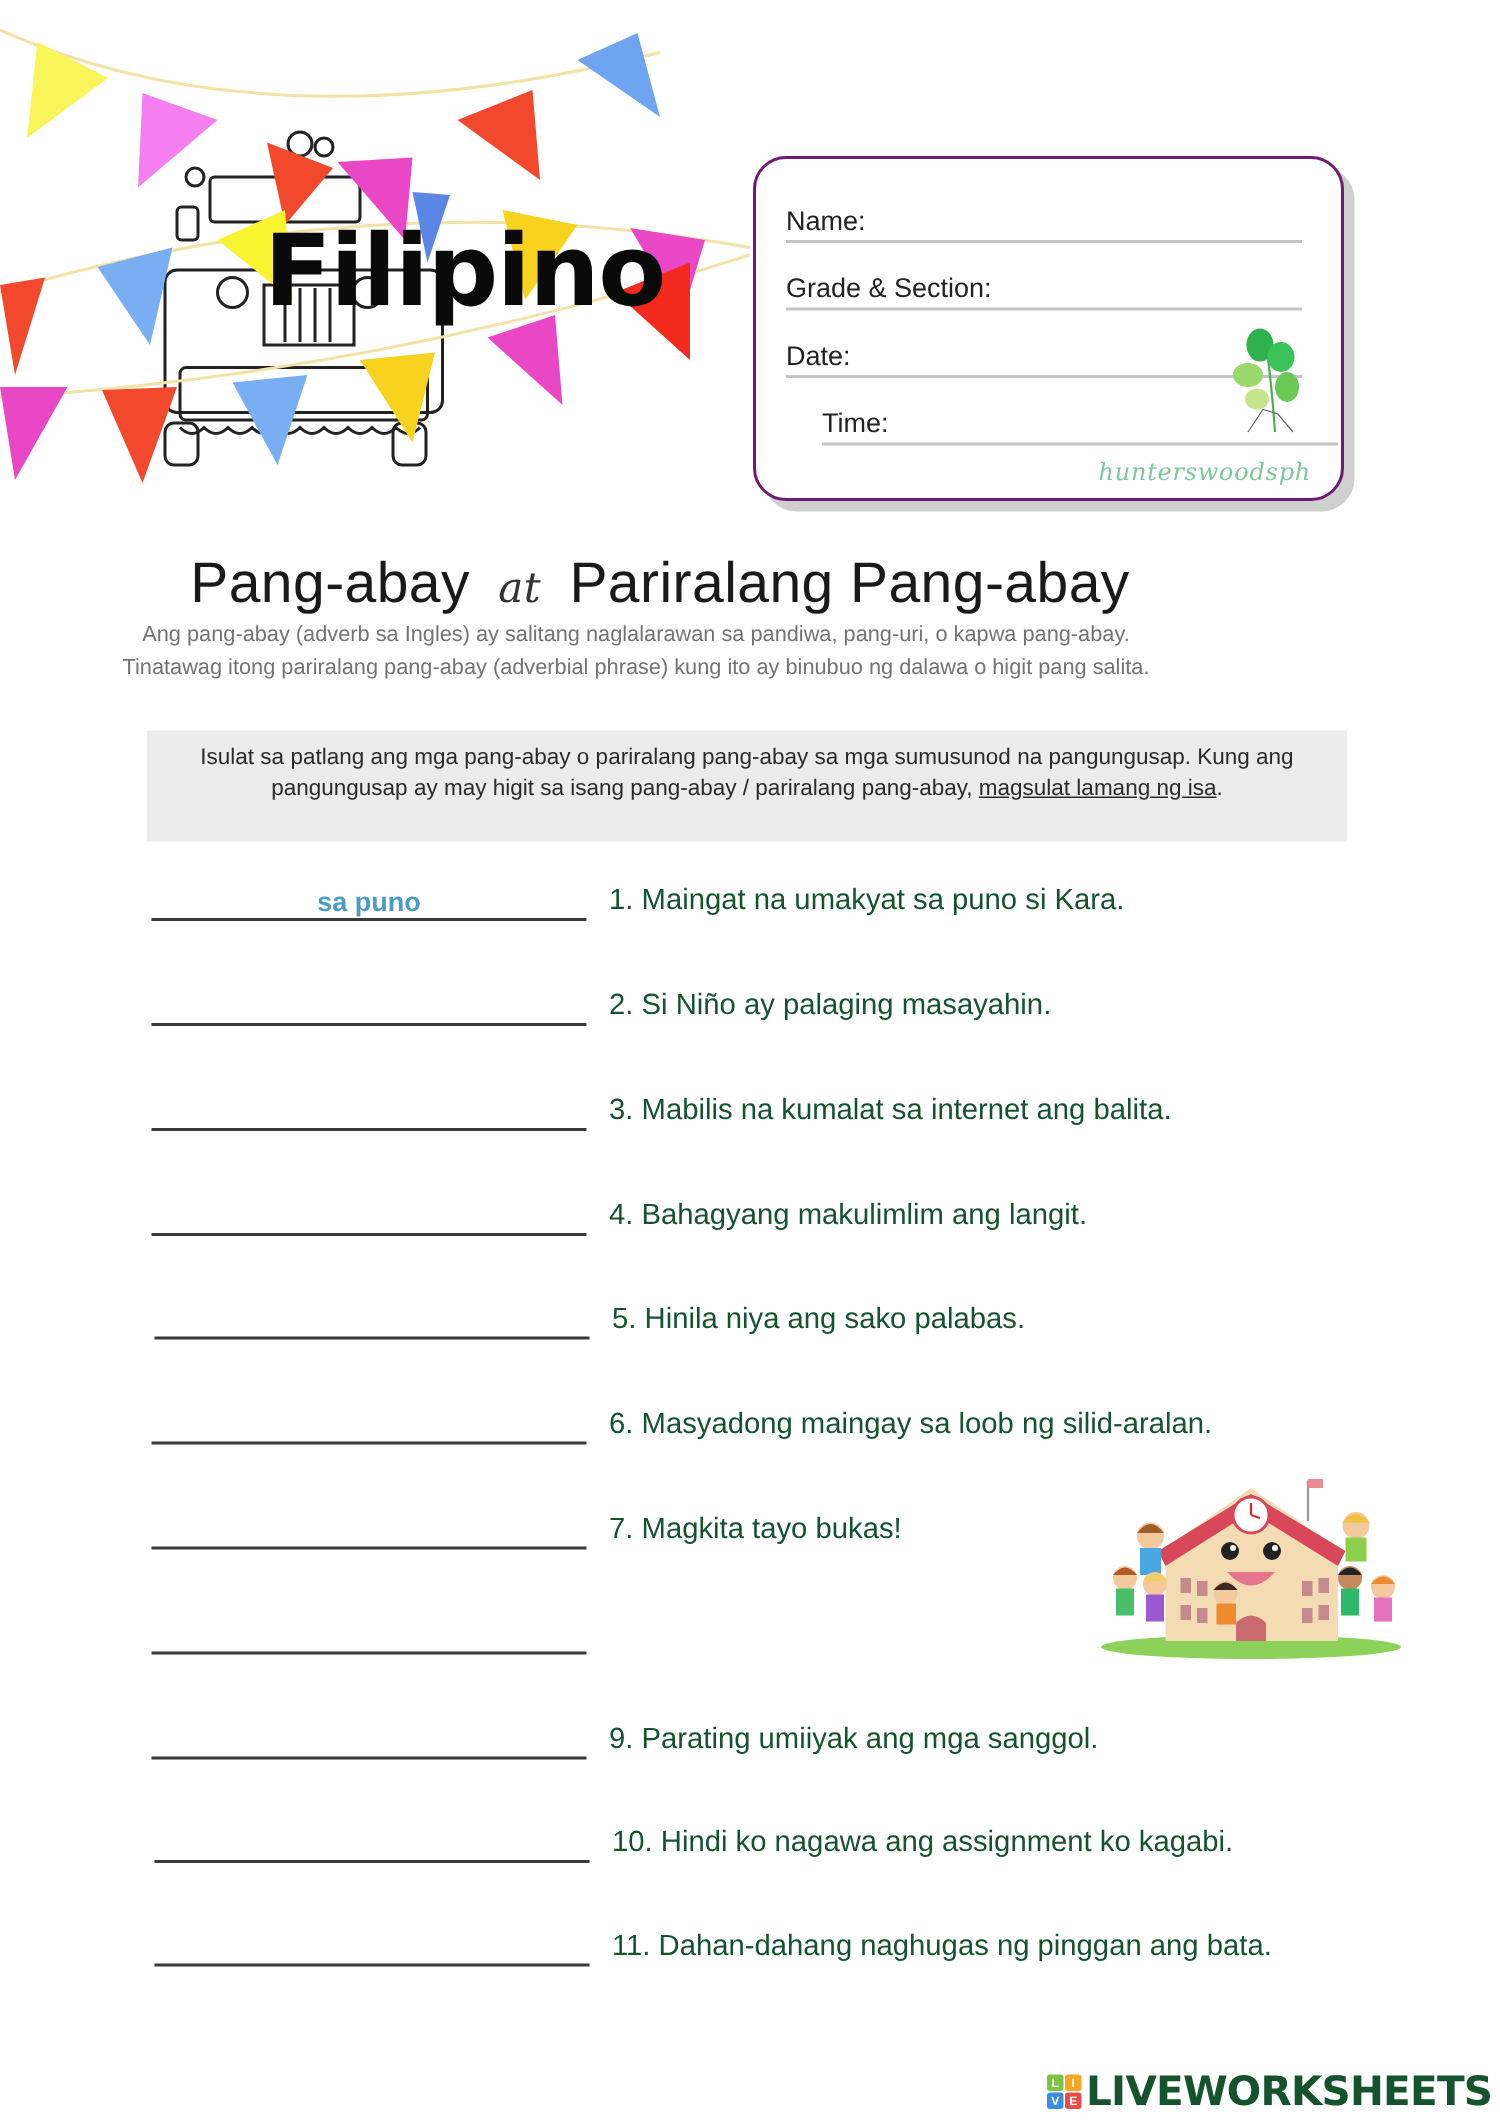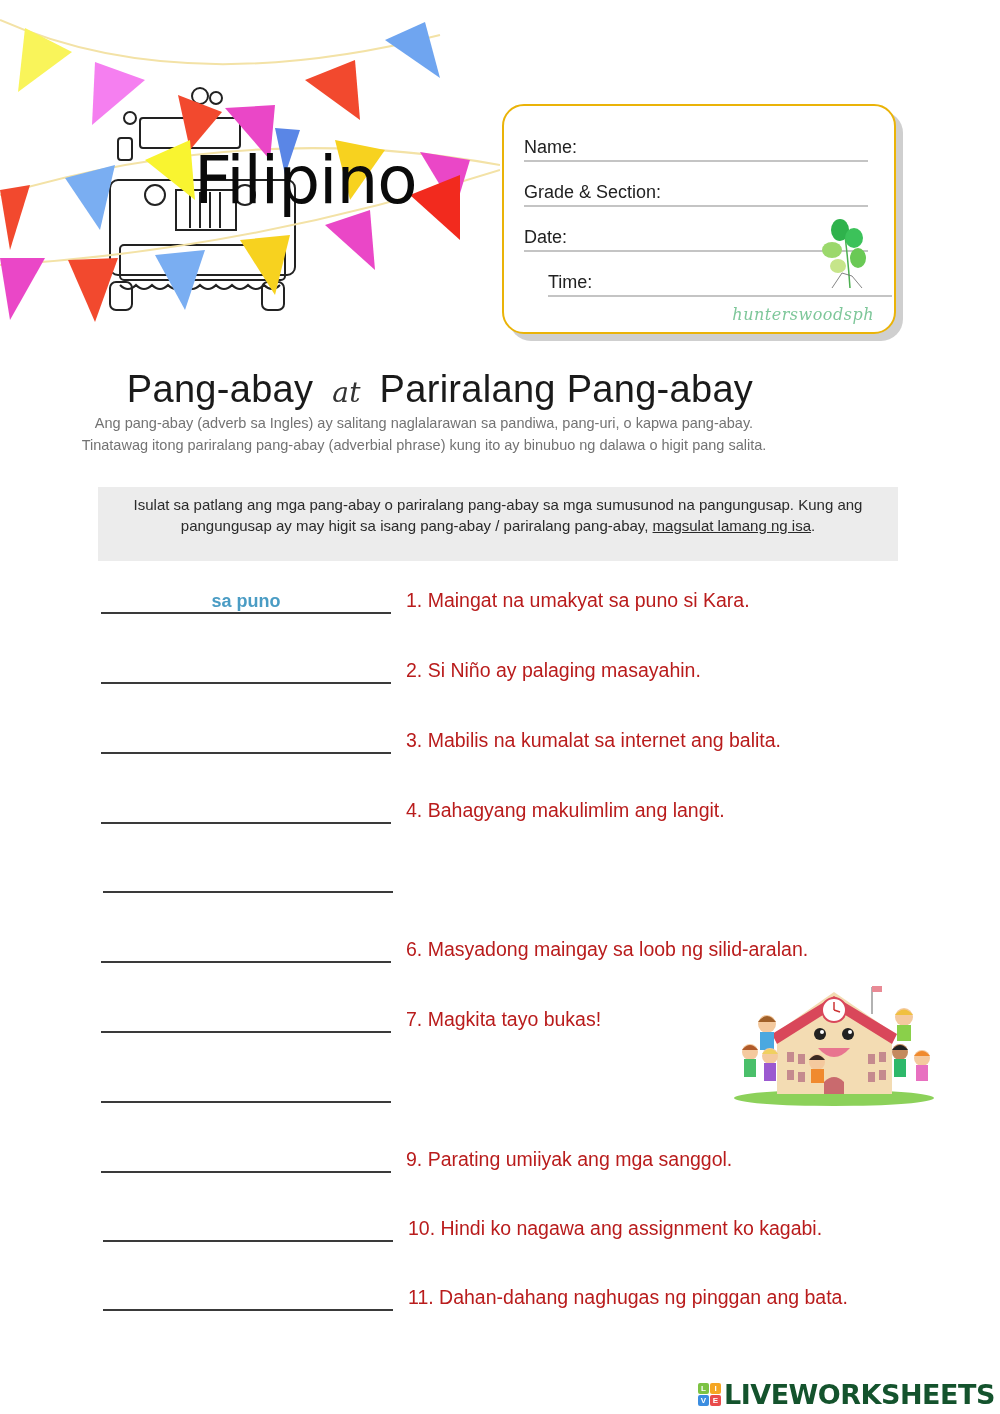--- a/index.html
+++ b/index.html
@@ -1,42 +1,42 @@
 <!DOCTYPE html>
 <html><head>
 <meta charset="utf-8">
 <style>
   html, body { margin: 0; padding: 0; background: #ffffff; }
   body { width: 1000px; height: 1414px; position: relative; overflow: hidden; font-family: "Liberation Sans", "DejaVu Sans", sans-serif; color: #222; }
 
   
   .banner { position: absolute; left: 0; top: 0; width: 500px; height: 340px; }
   .banner svg { position: absolute; left: 0; top: 0; }
-  .subject-title { position: absolute; left: 194px; top: 148px; font-family: "DejaVu Sans", sans-serif; font-weight: normal; font-size: 66px; color: #0a0a0a; letter-spacing: -1px; line-height: 1; }
-
-  
-  .info-card { position: absolute; left: 502px; top: 104px; width: 390px; height: 226px; border: 2px solid #eab308; border-radius: 22px; background: #fff; box-shadow: 7px 7px 0 #cfcfcf; }
+  .subject-title { position: absolute; left: 176px; top: 148px; font-family: "DejaVu Sans", sans-serif; font-weight: bold; font-size: 66px; color: #0a0a0a; letter-spacing: -1px; line-height: 1; }
+
+  
+  .info-card { position: absolute; left: 502px; top: 104px; width: 390px; height: 226px; border: 2px solid #701a75; border-radius: 22px; background: #fff; box-shadow: 7px 7px 0 #cfcfcf; }
   .info-row { position: absolute; left: 20px; width: 344px; height: 26px; border-bottom: 2.5px solid #c4c4c4; }
   .info-row span { position: absolute; left: 0; bottom: 2px; font-size: 18px; color: #222; }
   .signature { position: absolute; right: 20px; bottom: 8px; font-family: "DejaVu Serif", serif; font-style: italic; font-size: 16px; color: #7ec79a; letter-spacing: 0.5px; }
   .plant { position: absolute; right: 22px; top: 112px; }
 
   
   .lesson-title { position: absolute; left: 0; top: 368px; width: 880px; text-align: center; font-size: 38px; color: #1a1a1a; font-weight: normal; letter-spacing: 0.3px; }
   .lesson-title .script { font-family: "DejaVu Serif", serif; font-style: italic; font-size: 28px; color: #333; margin: 0 8px; }
   .definition { position: absolute; left: 0; width: 848px; text-align: center; font-size: 14.5px; color: #737373; }
 
   
   .instructions { position: absolute; left: 98px; top: 487px; width: 800px; height: 74px; background: #ececec; text-align: center; font-size: 15px; color: #2a2a2a; line-height: 21px; padding-top: 7px; box-sizing: border-box; }
   .instructions u { text-decoration: underline; }
 
   
   .item { position: absolute; left: 0; width: 1000px; height: 40px; }
   .answer-line { position: absolute; left: 101px; width: 290px; height: 22px; border-bottom: 2px solid #3a3a3a; bottom: 8px; text-align: center; font-weight: bold; font-size: 18px; color: #4a9cc4; background: transparent; outline: none; border-top: 0; border-left: 0; border-right: 0; font-family: "Liberation Sans", sans-serif; padding: 0; }
-  .question { position: absolute; left: 406px; bottom: 10px; font-size: 19.5px; color: #b91c1c; white-space: nowrap; }
+  .question { position: absolute; left: 406px; bottom: 10px; font-size: 19.5px; color: #14532d; white-space: nowrap; }
 
   .school-illustration { position: absolute; left: 732px; top: 982px; }
 
   .footer-logo { position: absolute; left: 698px; top: 1379px; display: flex; align-items: center; }
   .logo-grid { display: grid; grid-template-columns: 11px 11px; grid-template-rows: 11px 11px; gap: 1px; margin-right: 3px; }
   .logo-grid div { font-size: 8px; font-weight: bold; color: #fff; text-align: center; line-height: 11px; border-radius: 2px; }
   .logo-text { font-family: "DejaVu Sans", sans-serif; font-weight: bold; font-size: 27px; color: #14532d; letter-spacing: -0.5px; }
 </style>
 </head>
 <body>
@@ -142,20 +142,21 @@
 <div class="item" style="top:722px;">
   <input class="answer-line" value="" style="">
   <div class="question">3. Mabilis na kumalat sa internet ang balita.</div>
 </div>
 <div class="item" style="top:792px;">
   <input class="answer-line" value="" style="">
   <div class="question">4. Bahagyang makulimlim ang langit.</div>
 </div>
 <div class="item" style="top:861px;">
   <input class="answer-line" style="left: 103px;" value="">
+  <div class="question" style="left:408px;">5. Hinila niya ang sako palabas.</div>
 </div>
 <div class="item" style="top:931px;">
   <input class="answer-line" value="" style="">
   <div class="question">6. Masyadong maingay sa loob ng silid-aralan.</div>
 </div>
 <div class="item" style="top:1001px;">
   <input class="answer-line" value="" style="">
   <div class="question">7. Magkita tayo bukas!</div>
 </div>
 <div class="item" style="top:1071px;">

